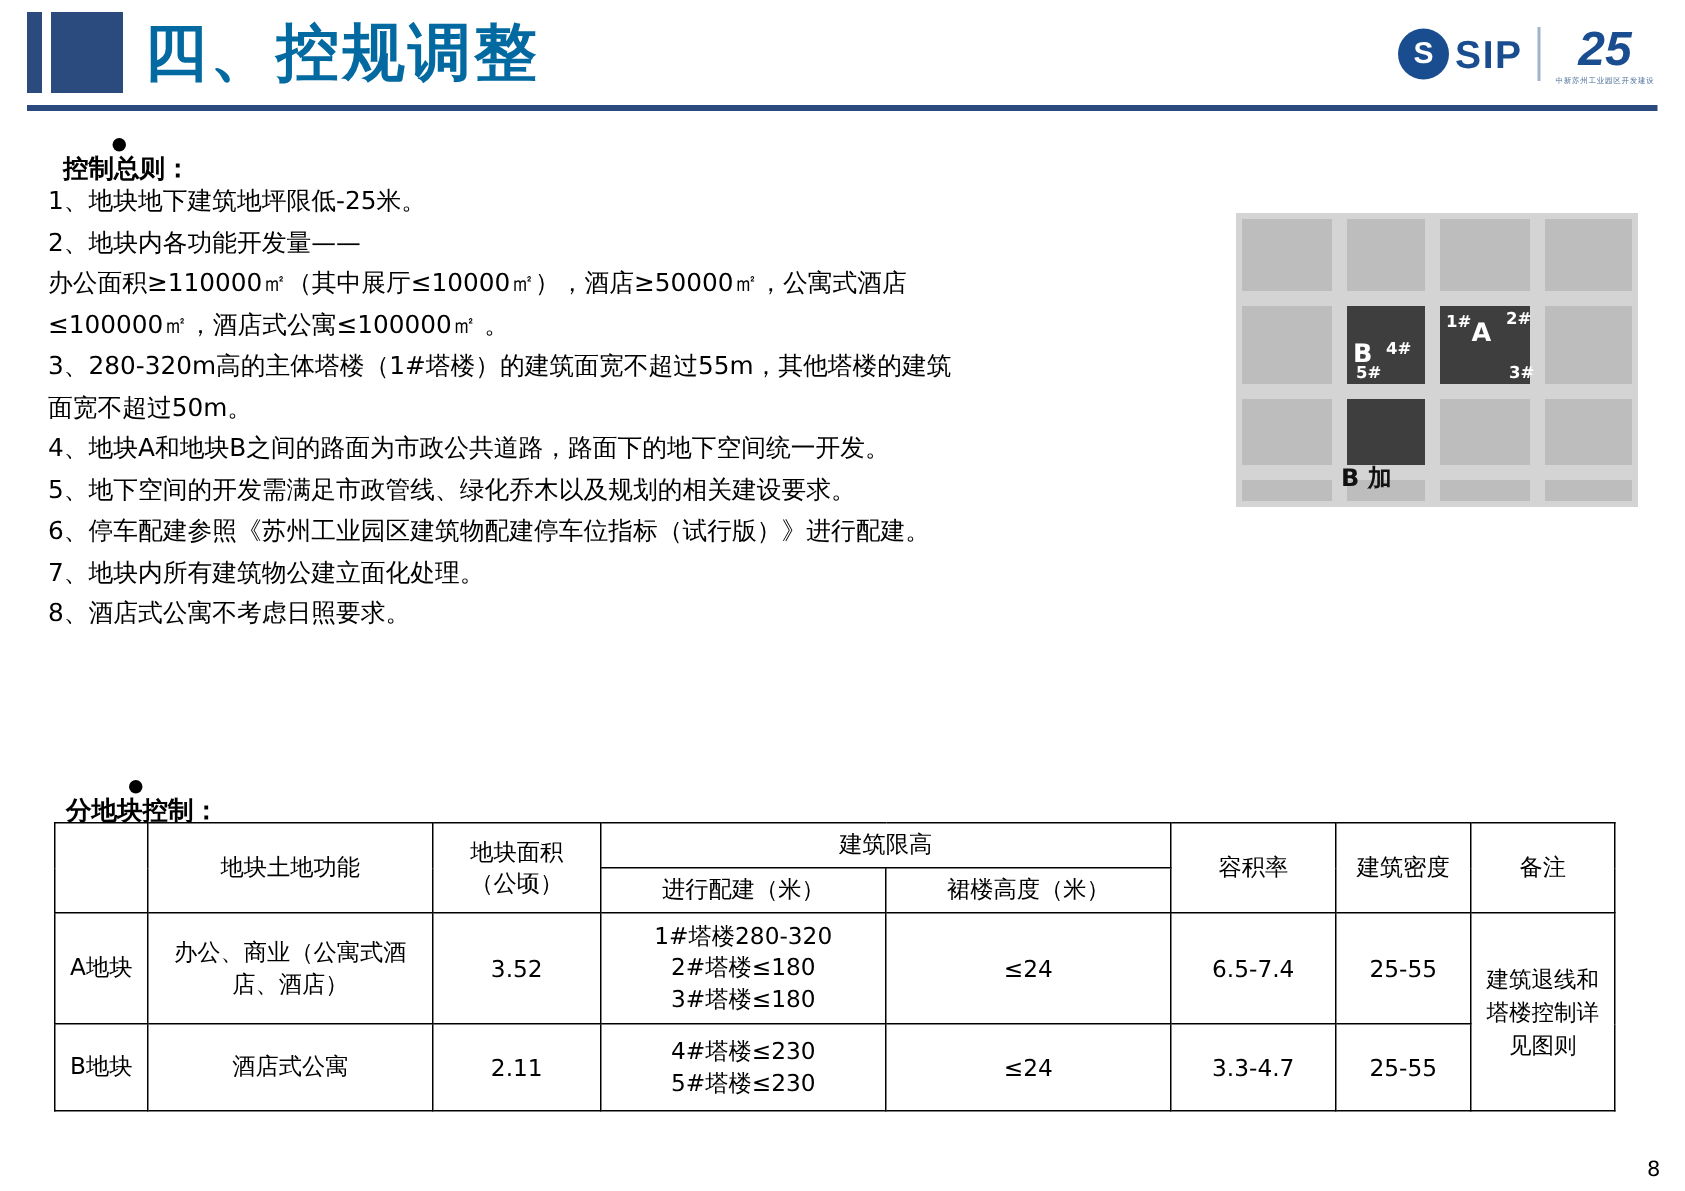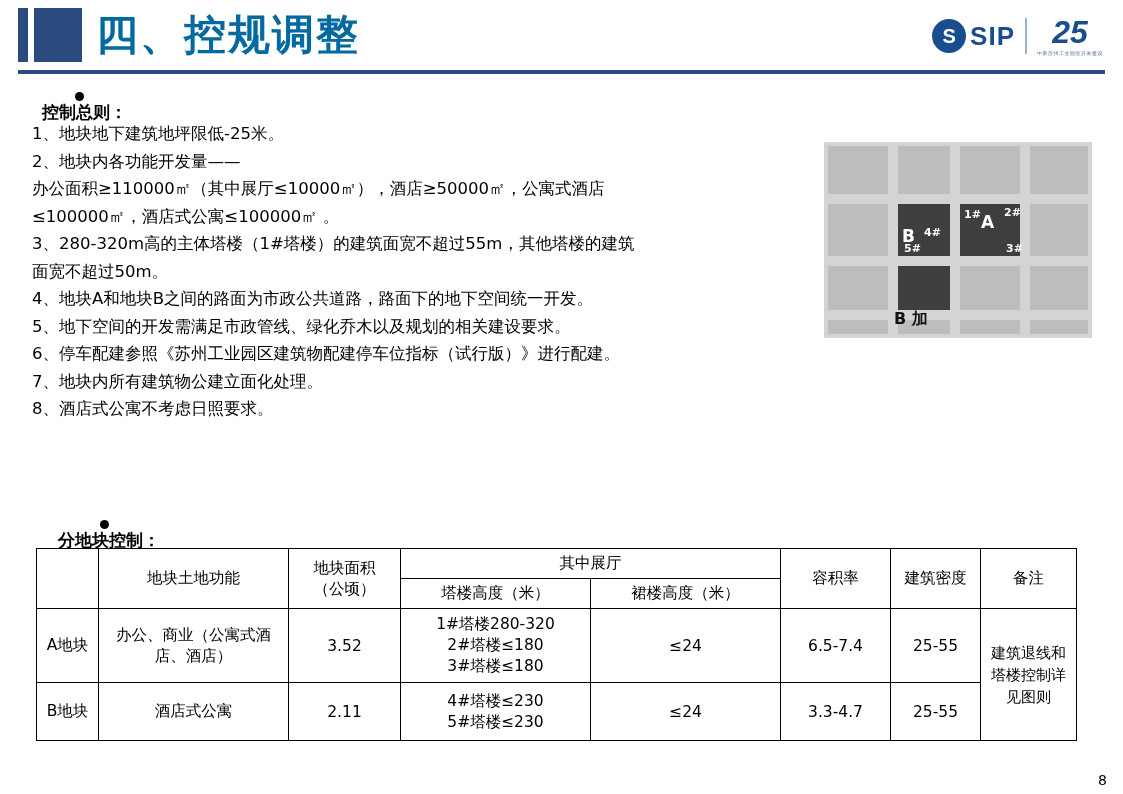--- a/index.html
+++ b/index.html
@@ -112,21 +112,21 @@
     font-family: "DejaVu Sans", "Liberation Sans", sans-serif;
     flex-direction: column;
   }
   .bullet-dot {
     width: 9px; height: 9px;
     border-radius: 50%;
     background: #000;
     margin-right: 10px;
   }
   #sec1 { left: 42px; top: 92px; }
-  #sec2 { left: 58px; top: 520px; }
+  #sec2 { left: 44px; top: 520px; }
 
   
   .body-list {
     position: absolute;
     left: 32px;
     top: 120px;
     width: 790px;
     font-size: 16.5px;
     line-height: 27.5px;
     font-family: "DejaVu Sans", "Liberation Sans", sans-serif;
@@ -293,27 +293,27 @@
       <col class="col-f">
       <col class="col-g">
       <col class="col-h">
   </colgroup>
   <thead>
     <tr>
       <th rowspan="2"></th>
       <th rowspan="2">地块土地功能</th>
       <th rowspan="2" class="cell-multi" style="white-space:pre-line;">地块面积
 （公顷）</th>
-      <th colspan="2">其中展厅</th>
+      <th colspan="2">建筑限高</th>
       <th rowspan="2">容积率</th>
       <th rowspan="2" class="cell-multi">建筑密度</th>
       <th rowspan="2">备注</th>
     </tr>
     <tr>
-      <th>塔楼高度（米）</th>
+      <th>进行配建（米）</th>
       <th>裙楼高度（米）</th>
     </tr>
   </thead>
   <tbody>
     <tr style="height:74px;">
       <td>A地块</td>
       <td class="cell-multi">办公、商业（公寓式酒店、酒店）</td>
       <td>3.52</td>
       <td class="cell-multi" style="white-space:pre-line;">1#塔楼280-320
 2#塔楼≤180

